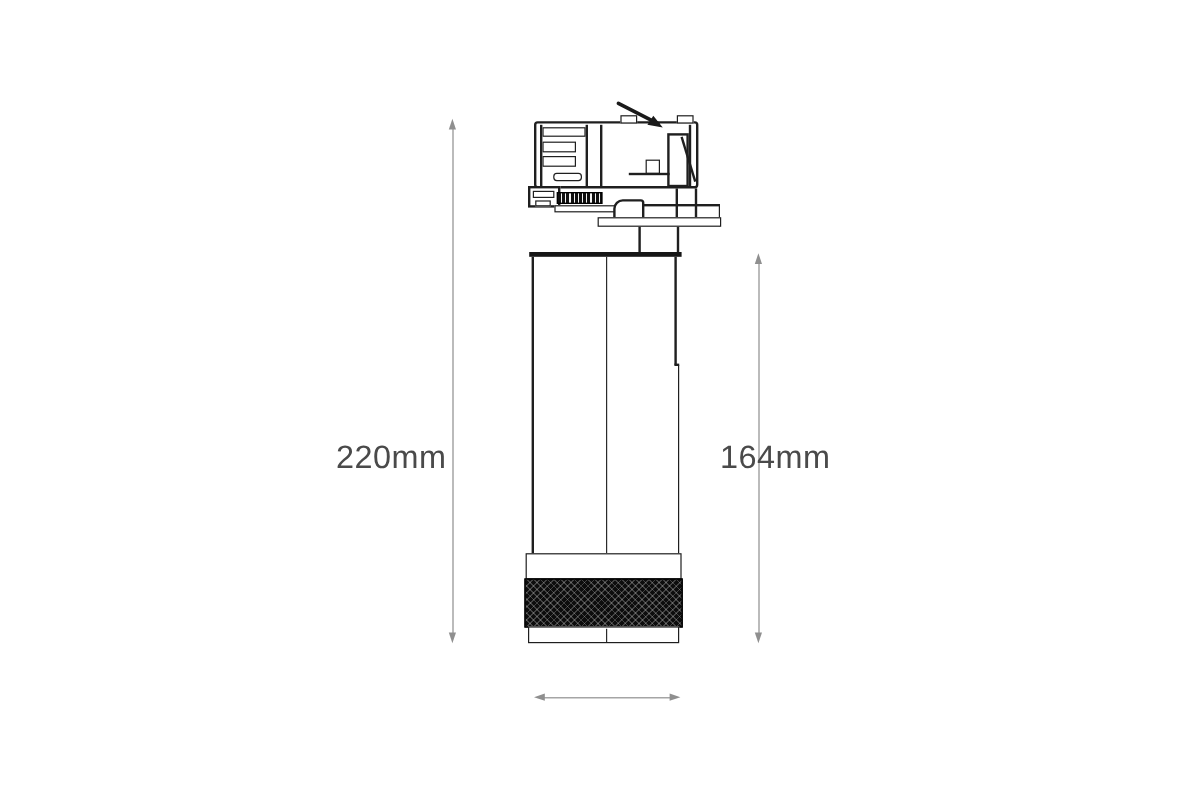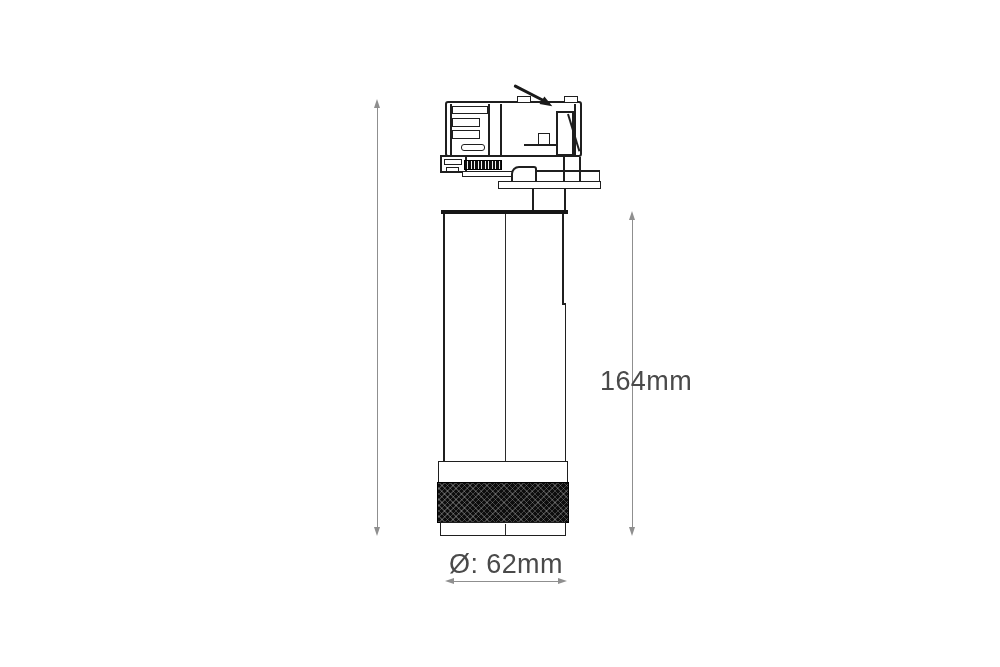--- a/index.html
+++ b/index.html
@@ -89,24 +89,24 @@
   <div class="ln" style="left:505px;top:214px;width:1.3px;height:247px;background:#2b2b2b;"></div>
 
   <div class="box" style="left:438px;top:461px;width:130px;height:22px;"></div>
   <div class="knurl" style="left:437px;top:482px;width:132px;height:41px;"></div>
   <div class="box" style="left:440px;top:522px;width:126px;height:14px;"></div>
   <div class="ln" style="left:505px;top:523.5px;width:1.3px;height:11px;background:#2b2b2b;"></div>
 
   <div class="dimline" style="left:377px;top:107px;width:1px;height:421px;"></div>
   <div class="ah ah-up" style="left:374px;top:99px;"></div>
   <div class="ah ah-down" style="left:374px;top:527px;"></div>
+  <div class="dim-label" style="left:250px;top:368px;width:122px;text-align:right;">220mm</div>
 
   <div class="dimline" style="left:632px;top:219px;width:1px;height:309px;"></div>
   <div class="ah ah-up" style="left:629px;top:211px;"></div>
   <div class="ah ah-down" style="left:629px;top:527px;"></div>
   <div class="dim-label" style="left:600px;top:368px;">164mm</div>
 
   <div class="dimline" style="left:453px;top:581px;width:106px;height:1px;"></div>
   <div class="ah ah-left" style="left:445px;top:578px;"></div>
   <div class="ah ah-right" style="left:558px;top:578px;"></div>
-  <div class="dim-label" style="left:406px;top:551px;width:200px;text-align:center;">Ø: 62mm</div>
 
 </div>
 
 </body></html>

